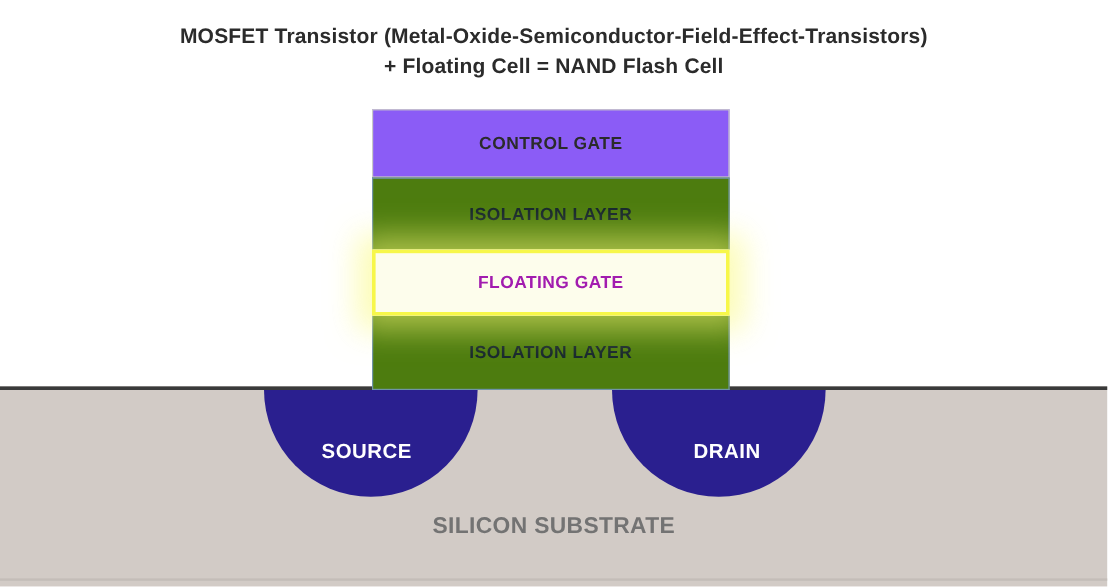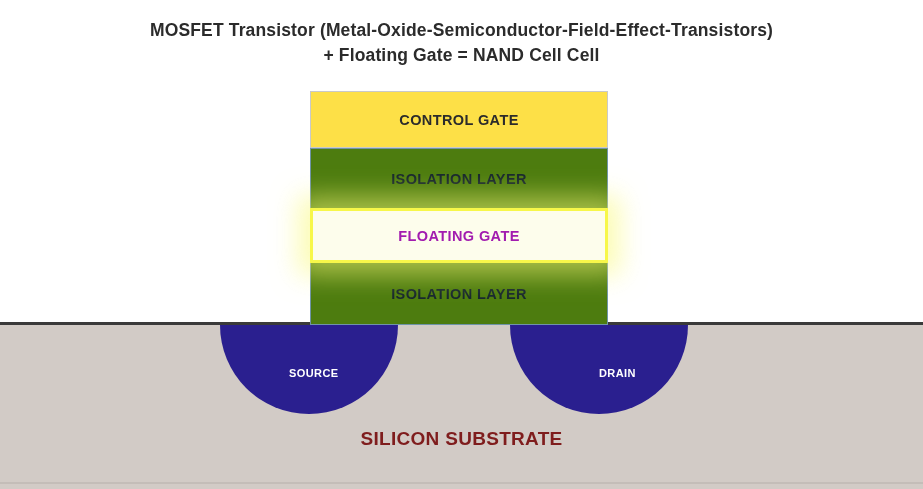--- a/index.html
+++ b/index.html
@@ -54,43 +54,42 @@
     background: #c4bdb8;
   }
   .substrate-label {
     position: absolute;
     left: 0;
     top: 428px;
     width: 923px;
     text-align: center;
     font-size: 19px;
     font-weight: 700;
-    color: #7f1d1d;
+    color: #737373;
     letter-spacing: 0.3px;
   }
 
   
   .well {
     position: absolute;
     width: 178px;
     height: 89px;
     background: #2a1f8f;
     border-radius: 0 0 89px 89px;
     top: 325px;
   }
   .well-source { left: 220px; }
   .well-drain  { left: 510px; }
   .well-label {
     position: absolute;
-    font-size: 11px;
+    font-size: 17px;
     font-weight: 700;
     color: #ffffff;
     letter-spacing: 0.4px;
     white-space: nowrap;
-    margin-left: 21px;
   }
   .label-source { left: 268px; top: 367px; }
   .label-drain  { left: 578px; top: 367px; }
 
   
   .stack {
     position: absolute;
     left: 310px;
     top: 91px;
     width: 298px;
@@ -101,21 +100,21 @@
     align-items: center;
     justify-content: center;
     box-sizing: border-box;
     font-size: 14.5px;
     font-weight: 700;
     letter-spacing: 0.4px;
     color: #1d1d1d;
   }
   .layer-control {
     height: 57px;
-    background: #fde047;
+    background: #8b5cf6;
     border: 1.5px solid #c9c9c9;
     color: #2b2b2b;
   }
   .layer-isolation {
     height: 60px;
     background: #4d7c0f;
     border-left: 1px solid #6f94a8;
     border-right: 1px solid #6f94a8;
     color: #16262e;
   }
@@ -133,21 +132,21 @@
     border-bottom: 1px solid #6f94a8;
   }
 </style>
 </head>
 <body>
 
 <div id="canvas">
 
   <div class="title-block">
     <div class="title-line">MOSFET Transistor (Metal-Oxide-Semiconductor-Field-Effect-Transistors)</div>
-    <div class="title-line">+ Floating Gate = NAND Cell Cell</div>
+    <div class="title-line">+ Floating Cell = NAND Flash Cell</div>
   </div>
 
   <div class="substrate"></div>
   <div class="substrate-bottom-line"></div>
 
   <div class="well well-source"></div>
   <div class="well well-drain"></div>
   <div class="well-label label-source">SOURCE</div>
   <div class="well-label label-drain">DRAIN</div>
 

